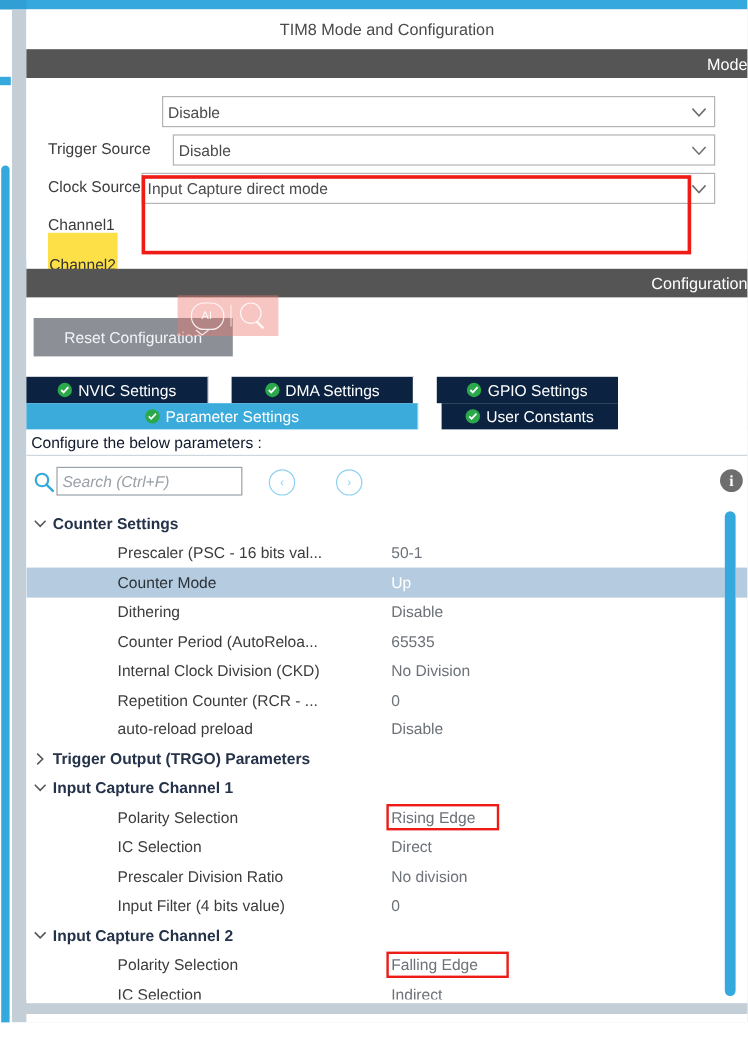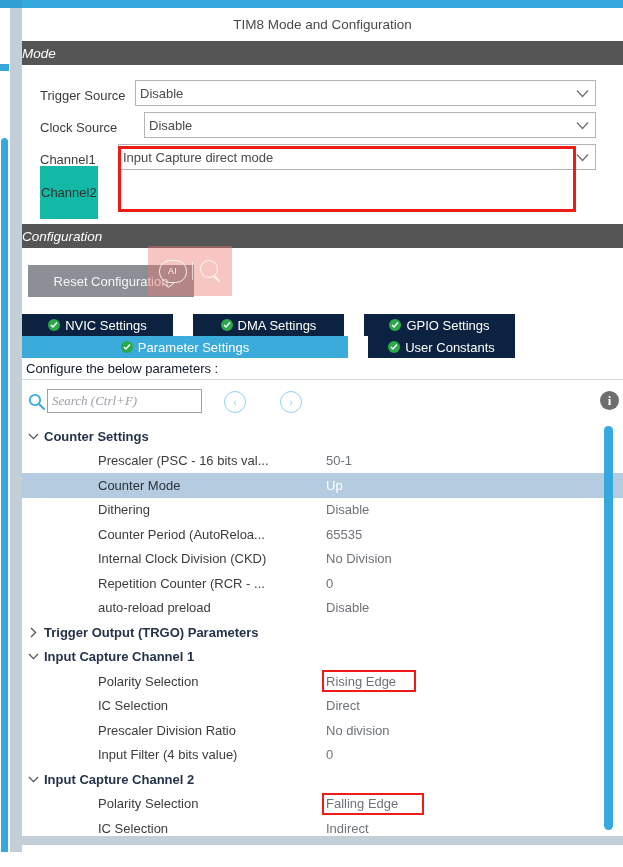--- a/index.html
+++ b/index.html
@@ -25,46 +25,46 @@
   
   .panel{position:absolute;left:10px;top:8px;width:613px;height:844px;background:#c3ced6;}
   .panel-inner{position:absolute;left:12px;top:0px;width:601px;height:844px;background:#ffffff;}
 
   
   .title-bar{position:absolute;left:22px;top:8px;width:601px;height:33px;background:#ffffff;
              display:flex;align-items:center;justify-content:center;}
   .title-bar span{font-size:13.5px;color:#4a4a4a;}
 
   .section-hdr{position:absolute;background:#555555;color:#ffffff;
-               display:flex;align-items:center;justify-content:flex-start;font-size:13.5px;font-style:italic;}
+               display:flex;align-items:center;justify-content:flex-end;font-size:13.5px;}
   #mode-hdr{left:22px;top:41px;width:601px;height:24px;}
   #config-hdr{left:22px;top:224px;width:601px;height:24px;}
 
   .mode-body{position:absolute;left:22px;top:65px;width:601px;height:152px;background:#ffffff;}
 
-  .form-row{position:absolute;height:28px;display:flex;align-items:center;}
+  .form-row{position:absolute;height:28px;display:flex;align-items:center;margin-top:28px;}
   .form-label{font-size:13px;color:#3c3c3c;white-space:nowrap;}
-  .hl-label{background:#14b8a6;color:#333;padding:19px 1px;}
+  .hl-label{background:#fde047;color:#333;padding:19px 1px;}
 
   .combo{position:absolute;height:26px;border:1px solid #b4b4b4;background:#ffffff;
          display:flex;align-items:center;box-sizing:border-box;}
   .combo .val{flex:1;padding-left:4px;font-size:13px;color:#4b4b4b;white-space:nowrap;overflow:hidden;}
   .combo .chev{width:26px;display:flex;align-items:center;justify-content:center;color:#6e6e6e;font-size:12px;}
   .chev svg{display:block;}
 
   .redbox{position:absolute;border:3px solid #ee1b17;box-sizing:border-box;pointer-events:none;}
 
   
   .config-body{position:absolute;left:22px;top:248px;width:601px;height:66px;background:#ffffff;}
   .reset-btn{position:absolute;left:28px;top:265px;width:166px;height:32px;background:#8c9096;
              color:#f2f4f6;border:none;font-size:13px;font-family:"Liberation Sans",sans-serif;
              display:flex;align-items:center;justify-content:center;}
 
   
-  .ai-wm{position:absolute;left:148px;top:246px;width:84px;height:50px;
+  .ai-wm{position:absolute;left:148px;top:246px;width:84px;height:34px;
          background:rgba(237,120,110,.42);border-radius:0;
          display:flex;align-items:center;justify-content:center;gap:2px;}
   .ai-wm .sep{width:1px;height:18px;background:rgba(255,255,255,.65);margin:0 3px;}
   .ai-bubble{position:relative;width:26px;height:21px;border:1.8px solid rgba(255,255,255,.85);
              border-radius:11px;display:flex;align-items:center;justify-content:center;
              font-size:9px;color:rgba(255,255,255,.92);letter-spacing:.3px;}
   .ai-bubble:after{content:"";position:absolute;left:5px;bottom:-5px;width:6px;height:6px;
              border-left:1.8px solid rgba(255,255,255,.85);border-bottom:1.8px solid rgba(255,255,255,.85);
              background:transparent;transform:rotate(-45deg) skew(8deg,8deg);}
   .mag{position:relative;width:24px;height:24px;}
@@ -86,21 +86,21 @@
 
   .configure-line{position:absolute;left:22px;top:358px;width:601px;height:22px;background:#ffffff;
                   display:flex;align-items:center;padding-left:4px;box-sizing:border-box;
                   border-bottom:1px solid #cfd6dc;font-size:13px;color:#0f172a;}
 
   
   .searchbar{position:absolute;left:22px;top:380px;width:601px;height:44px;background:#ffffff;}
   .srch-icon{position:absolute;left:6px;top:13px;width:17px;height:17px;}
   .srch-input{position:absolute;left:25px;top:9px;width:155px;height:24px;border:1px solid #9aa2a9;
               background:#ffffff;box-sizing:border-box;padding-left:4px;font-size:13px;color:#9aa0a6;
-              font-style:italic;font-family:Liberation Serif, serif;}
+              font-style:italic;font-family:Liberation Sans, sans-serif;}
   .srch-input::placeholder{color:#9aa0a6;font-style:italic;}
   .navbtn{position:absolute;top:11px;width:20px;height:20px;border-radius:50%;
           border:1.6px solid #8ed2ef;display:flex;align-items:center;justify-content:center;
           color:#8ed2ef;font-size:10px;}
   #nav-prev{left:202px;}
   #nav-next{left:258px;}
   .info-icon{position:absolute;left:578px;top:11px;width:19px;height:19px;border-radius:50%;
              background:#6e6e6e;color:#ffffff;display:flex;align-items:center;justify-content:center;
              font-size:13px;font-weight:bold;font-family:"Liberation Serif",serif;}
 

